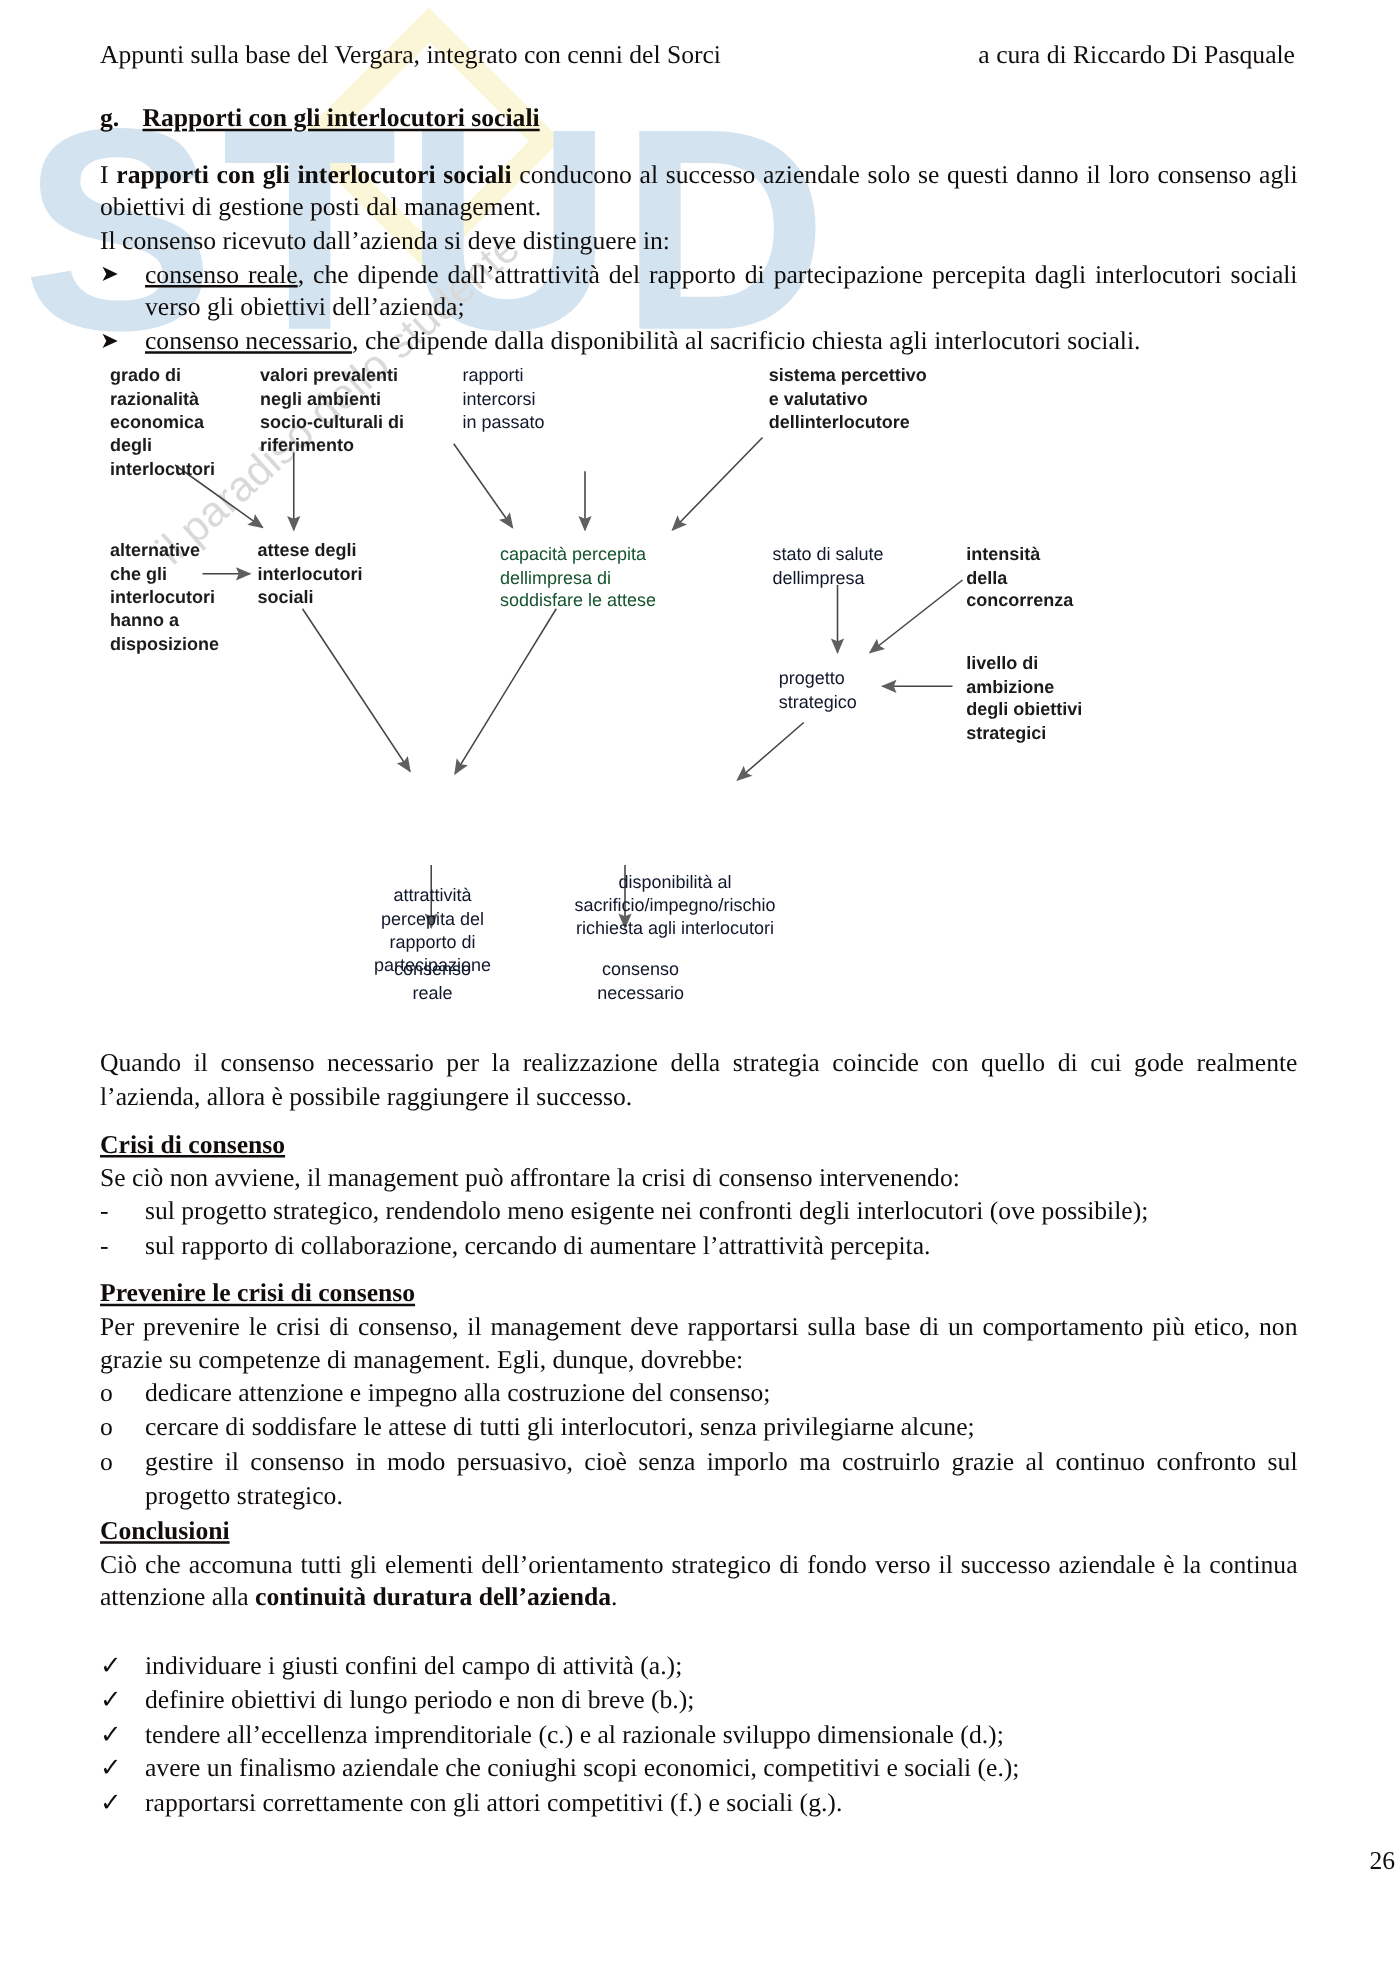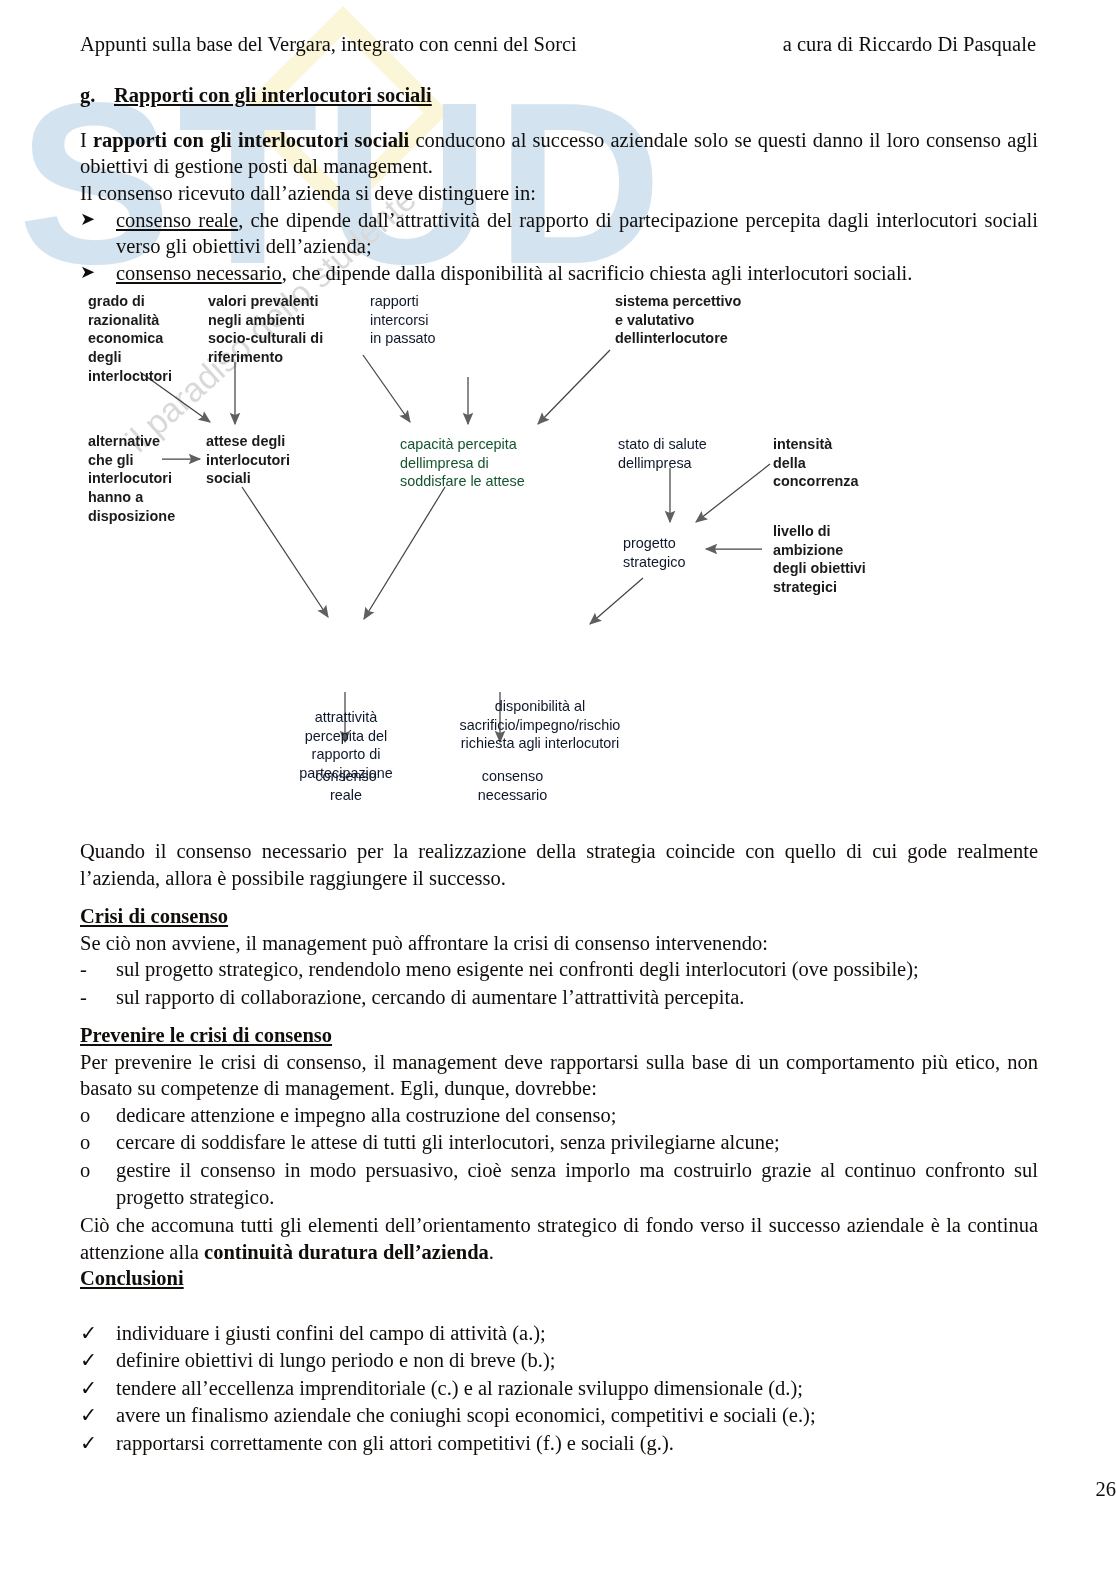--- a/index.html
+++ b/index.html
@@ -301,40 +301,40 @@
         <span class="txt nojustify">sul progetto strategico, rendendolo meno esigente nei confronti degli interlocutori (ove possibile);</span>
       </div>
       <div class="li">
         <span class="bullet dash">-</span>
         <span class="txt nojustify">sul rapporto di collaborazione, cercando di aumentare l’attrattività percepita.</span>
       </div>
     </div>
 
     <div class="body-block" style="top:1022px;">
       <div><h3 class="sec">Prevenire le crisi di consenso</h3></div>
-      <div>Per prevenire le crisi di consenso, il management deve rapportarsi sulla base di un comportamento più etico, non basato su competenze di management. Egli, dunque, dovrebbe:</div>
+      <div>Per prevenire le crisi di consenso, il management deve rapportarsi sulla base di un comportamento più etico, non grazie su competenze di management. Egli, dunque, dovrebbe:</div>
       <div class="li">
         <span class="bullet dash">o</span>
         <span class="txt nojustify">dedicare attenzione e impegno alla costruzione del consenso;</span>
       </div>
       <div class="li">
         <span class="bullet dash">o</span>
         <span class="txt nojustify">cercare di soddisfare le attese di tutti gli interlocutori, senza privilegiarne alcune;</span>
       </div>
       <div class="li">
         <span class="bullet dash">o</span>
         <span class="txt">gestire il consenso in modo persuasivo, cioè senza imporlo ma costruirlo grazie al continuo confronto sul progetto strategico.</span>
       </div>
     </div>
 
     <div class="body-block" style="top:1212px;">
+      <div><h3 class="sec">Conclusioni</h3></div>
       <div>
         <span>Ciò che accomuna tutti gli elementi dell’orientamento strategico di fondo verso il successo aziendale è la continua attenzione alla </span><b>continuità duratura dell’azienda</b><span>.</span>
       </div>
-      <div><h3 class="sec">Conclusioni</h3></div>
     </div>
 
     <div class="body-block" style="top:1320px;">
       <div class="li">
         <span class="bullet dash">✓</span>
         <span class="txt nojustify">individuare i giusti confini del campo di attività (a.);</span>
       </div>
       <div class="li">
         <span class="bullet dash">✓</span>
         <span class="txt nojustify">definire obiettivi di lungo periodo e non di breve (b.);</span>

